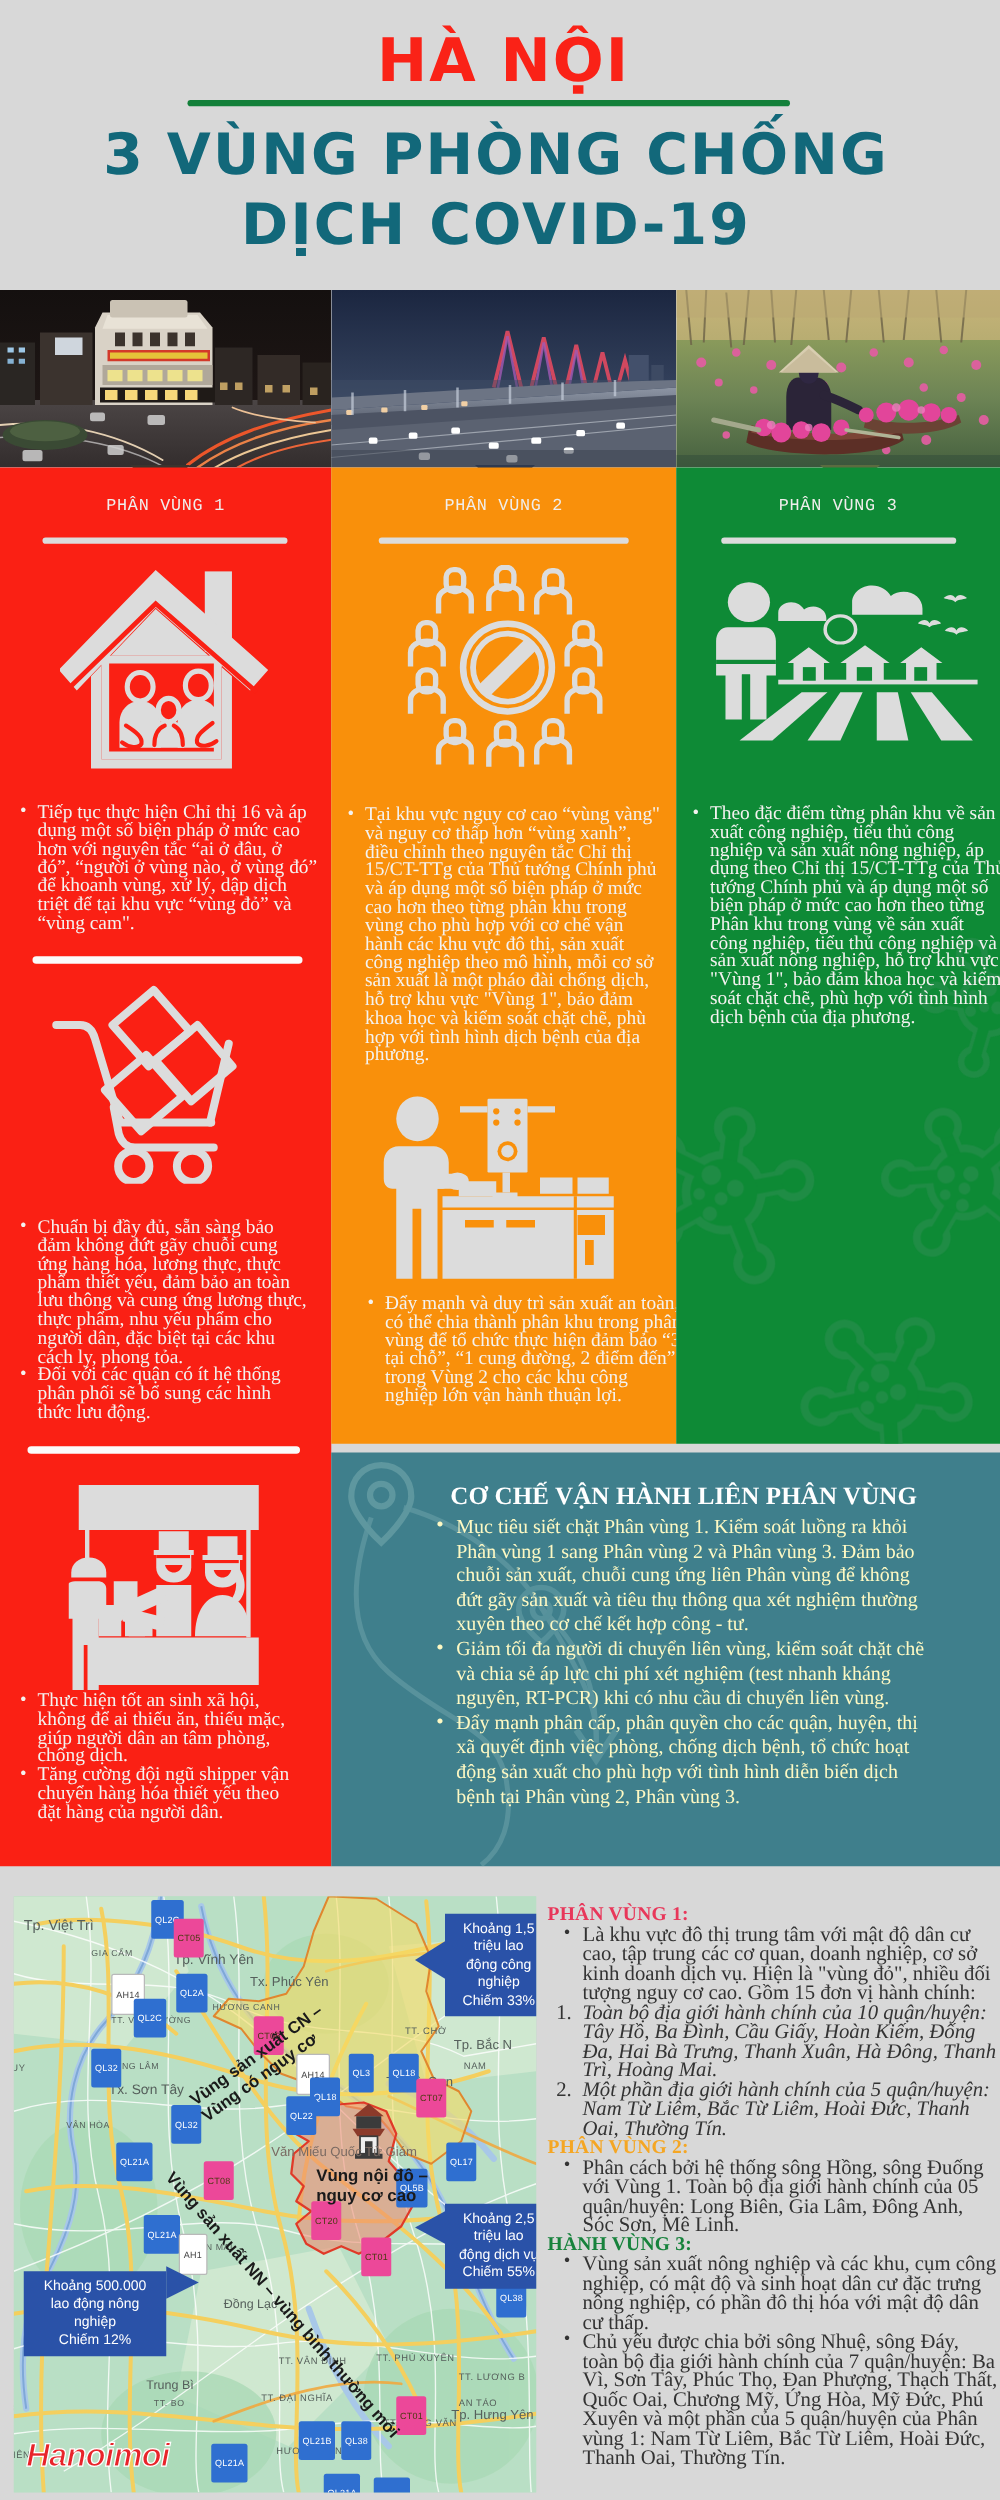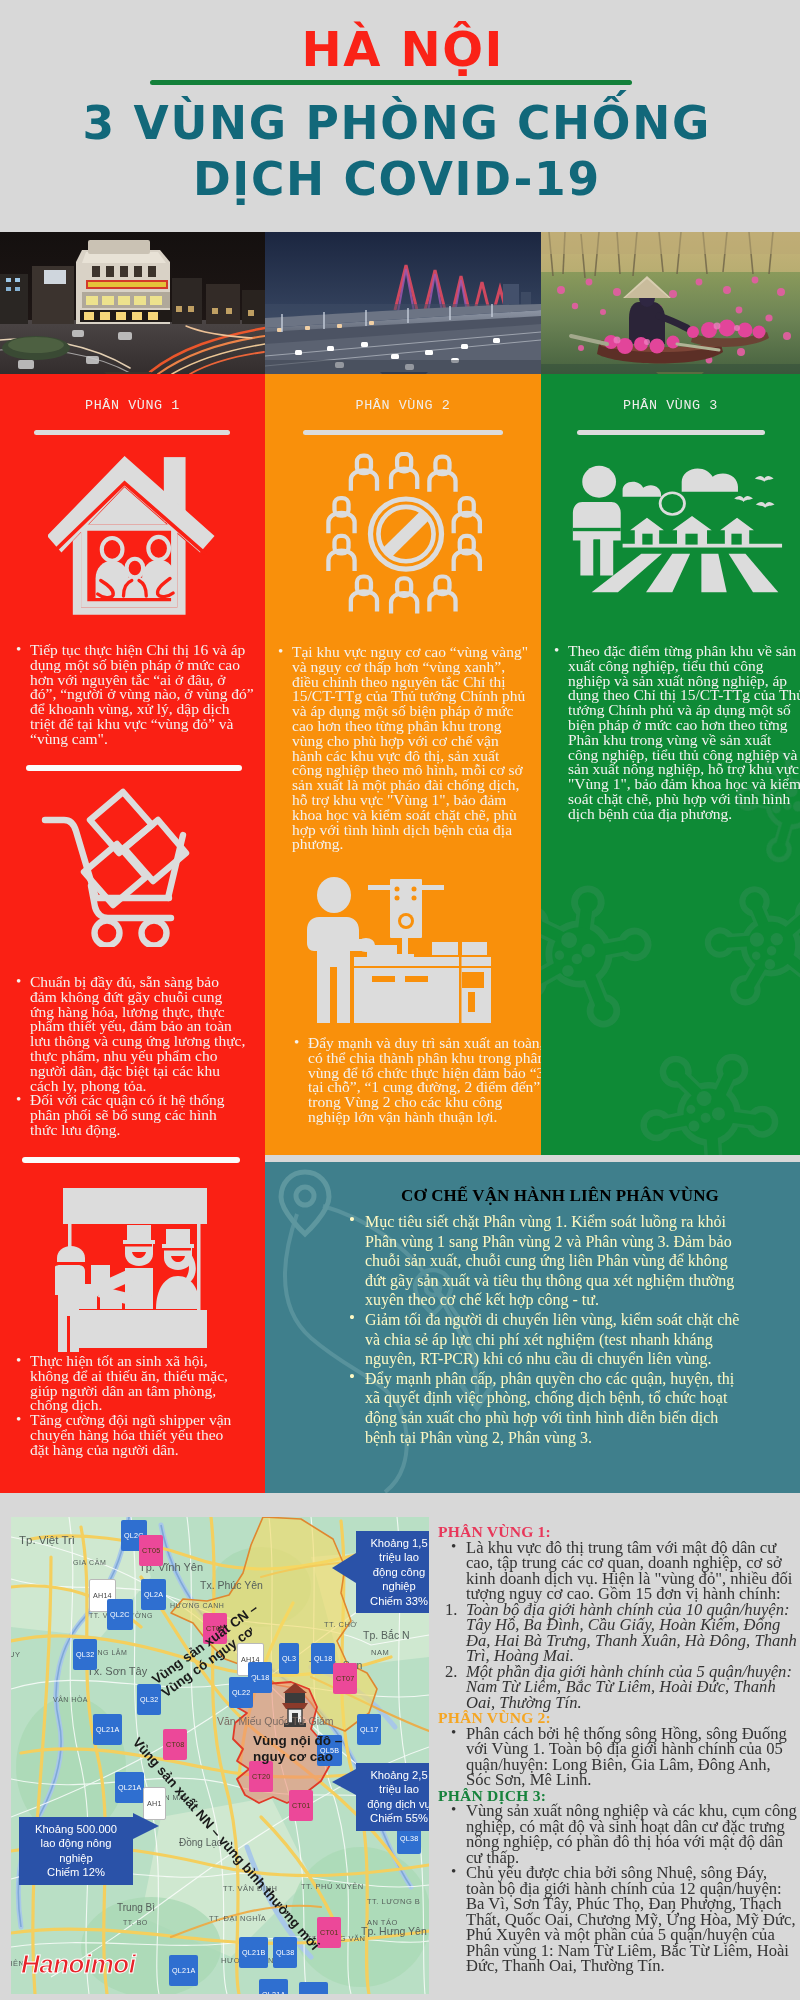--- a/index.html
+++ b/index.html
@@ -52,23 +52,23 @@
   .icon-box svg{display:block;}
   .sep{position:absolute;height:6px;background:#fbfbfb;border-radius:3px;}
   .s1a{top:391px;left:26px;width:216px;}
   .s1b{top:783px;left:22px;width:218px;}
 
   .virus-bg{position:absolute;left:0;top:0;width:259px;height:781px;overflow:hidden;}
 
   
   .mech{position:absolute;left:265px;top:1162px;width:535px;height:331px;background:#3f7f8c;overflow:hidden;}
   .mech-wm{position:absolute;left:0;top:0;}
-  .mech-title{position:absolute;left:55px;top:24px;width:480px;text-align:center;
+  .mech-title{position:absolute;left:42px;top:24px;width:480px;text-align:center;
     font-family:"Liberation Serif",serif;font-weight:bold;
-    font-size:17px;letter-spacing:0.1px;color:#000000;}
+    font-size:20px;letter-spacing:0.1px;color:#ffffff;}
   .mech-body{position:absolute;left:100px;top:50px;width:377px;font-size:16px;line-height:19.6px;color:#fef9c3;}
   .mech-body ul{margin:0;padding:0;list-style:none;}
   .mech-body li{position:relative;}
   .mech-body li:before{content:"•";position:absolute;left:-16px;top:-2px;font-size:17px;}
 
   
   .mapwrap{position:absolute;left:11px;top:1517px;width:418px;height:477px;overflow:hidden;background:#b9dfc4;}
   .map-labels{position:absolute;left:0;top:0;width:418px;height:477px;}
   .map-text{position:absolute;left:0;top:0;}
   .road-badge{position:absolute;font-family:"Liberation Sans",sans-serif;font-size:7.2px;
@@ -918,19 +918,19 @@
         <li>Là khu vực đô thị trung tâm với mật độ dân cư cao, tập trung các cơ quan, doanh nghiệp, cơ sở kinh doanh dịch vụ. Hiện là "vùng đỏ", nhiều đối tượng nguy cơ cao. Gồm 15 đơn vị hành chính:</li>
       </ul>
     <ol>
       <li>Toàn bộ địa giới hành chính của 10 quận/huyện: Tây Hồ, Ba Đình, Cầu Giấy, Hoàn Kiếm, Đống Đa, Hai Bà Trưng, Thanh Xuân, Hà Đông, Thanh Trì, Hoàng Mai.</li>
       <li>Một phần địa giới hành chính của 5 quận/huyện: Nam Từ Liêm, Bắc Từ Liêm, Hoài Đức, Thanh Oai, Thường Tín.</li>
     </ol>
     <div class="lg-title" style="color:#f5a623">PHÂN VÙNG 2:</div>
     <ul>
         <li>Phân cách bởi hệ thống sông Hồng, sông Đuống với Vùng 1. Toàn bộ địa giới hành chính của 05 quận/huyện: Long Biên, Gia Lâm, Đông Anh, Sóc Sơn, Mê Linh.</li>
       </ul>
-    <div class="lg-title" style="color:#17823c">PHÂN DỊCH 3:</div>
+    <div class="lg-title" style="color:#17823c">HÀNH VÙNG 3:</div>
     <ul>
       <li>Vùng sản xuất nông nghiệp và các khu, cụm công nghiệp, có mật độ và sinh hoạt dân cư đặc trưng nông nghiệp, có phần đô thị hóa với mật độ dân cư thấp.</li>
-      <li>Chủ yếu được chia bởi sông Nhuệ, sông Đáy, toàn bộ địa giới hành chính của 12 quận/huyện: Ba Vì, Sơn Tây, Phúc Thọ, Đan Phượng, Thạch Thất, Quốc Oai, Chương Mỹ, Ứng Hòa, Mỹ Đức, Phú Xuyên và một phần của 5 quận/huyện của Phân vùng 1: Nam Từ Liêm, Bắc Từ Liêm, Hoài Đức, Thanh Oai, Thường Tín.</li>
+      <li>Chủ yếu được chia bởi sông Nhuệ, sông Đáy, toàn bộ địa giới hành chính của 7 quận/huyện: Ba Vì, Sơn Tây, Phúc Thọ, Đan Phượng, Thạch Thất, Quốc Oai, Chương Mỹ, Ứng Hòa, Mỹ Đức, Phú Xuyên và một phần của 5 quận/huyện của Phân vùng 1: Nam Từ Liêm, Bắc Từ Liêm, Hoài Đức, Thanh Oai, Thường Tín.</li>
     </ul>
   </div>
 </div>
 
 </body></html>

